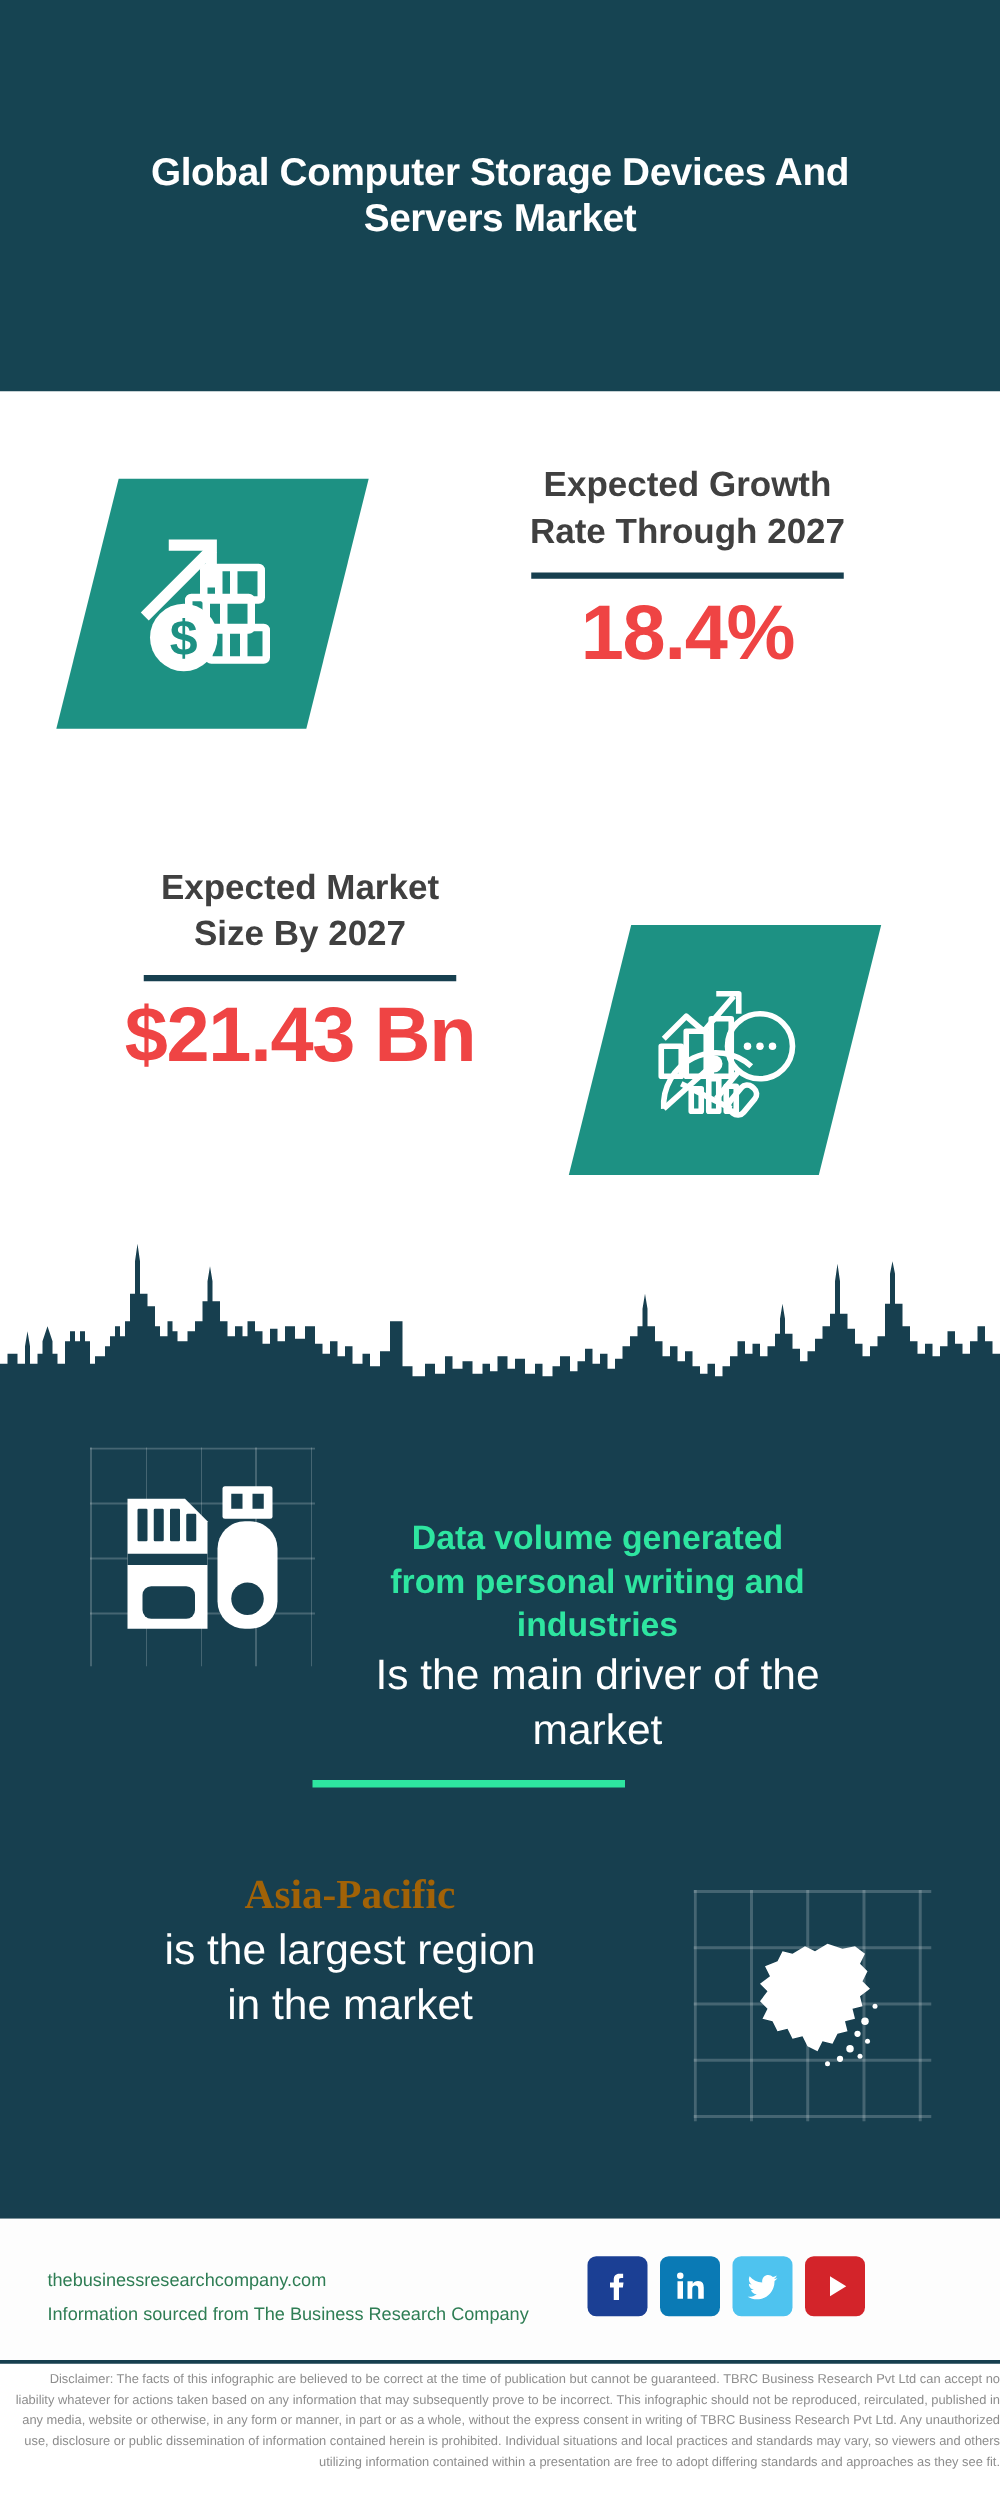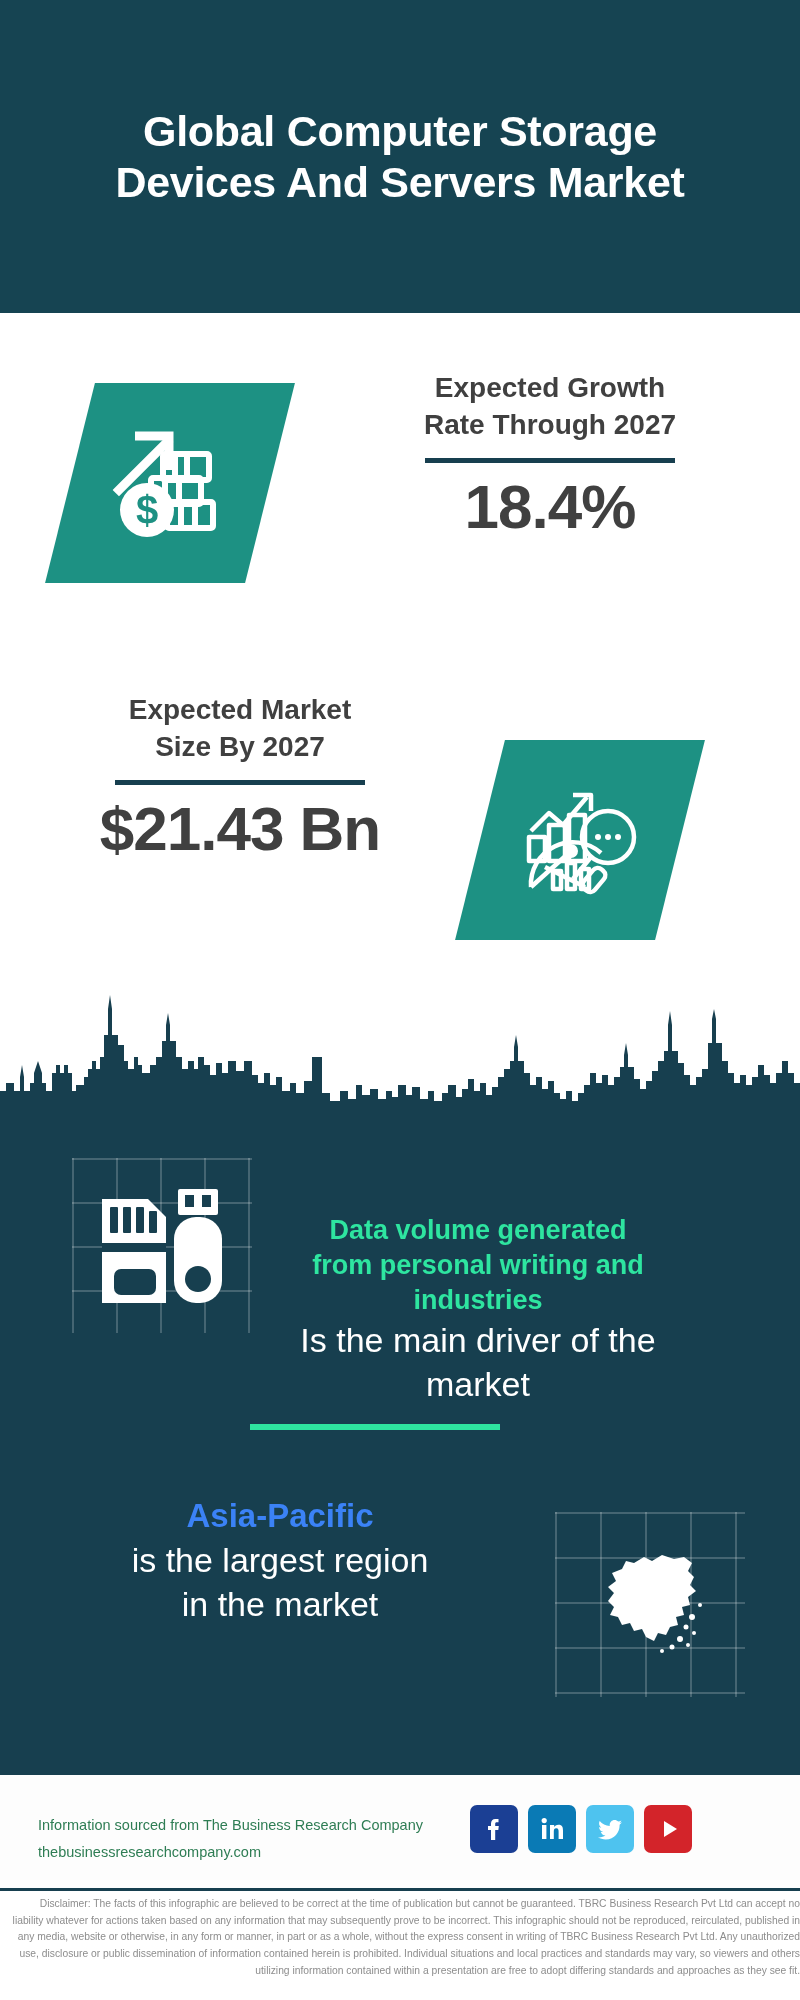--- a/index.html
+++ b/index.html
@@ -11,21 +11,21 @@
   }
   .page { position: relative; width: 800px; height: 2000px; background:#fff; }
 
   
   .header {
     position:absolute; left:0; top:0; width:800px; height:313px;
     background:#164452;
     display:flex; align-items:center; justify-content:center;
   }
   .header h1 {
-    color:#ffffff; font-size:43px; font-weight:bold; line-height:1.18;
+    color:#ffffff; font-size:31px; font-weight:bold; line-height:1.18;
     text-align:center; letter-spacing:-0.3px; width:600px;
   }
   .para-icon {
     position:absolute; width:200px; height:200px;
     background:#1d9183;
     transform: skewX(-14deg);
     display:flex; align-items:center; justify-content:center;
   }
   .para-icon > svg { transform: skewX(14deg); }
 
@@ -34,21 +34,21 @@
   .stat1-text {
     position:absolute; left:350px; top:370px; width:400px; text-align:center;
   }
   .stat-title {
     color:#404040; font-size:28px; font-weight:bold; line-height:1.32;
   }
   .rule-dark {
     width:250px; height:5px; background:#173f4f; margin:14px auto 10px auto;
   }
   .stat-value {
-    color:#404040; font-size:62px; font-weight:bold; line-height:1.1;
+    color:#ef4444; font-size:62px; font-weight:bold; line-height:1.1;
     letter-spacing:-1px;
   }
 
   
   .stat2-text {
     position:absolute; left:45px; top:692px; width:390px; text-align:center;
   }
   .stat2-icon { left:480px; top:740px; }
 
   
@@ -91,21 +91,21 @@
 
   .rule-green {
     position:absolute; left:250px; top:1424px; width:250px; height:6px;
     background:#2ee5a0;
   }
 
   .region-text {
     position:absolute; left:60px; top:1495px; width:440px; text-align:center;
   }
   .region-head {
-    color:#3b82f6; font-size:33px; font-weight:bold; line-height:1.3;
+    color:#a16207; font-size:33px; font-weight:bold; line-height:1.3;font-family:Liberation Serif, serif;
   }
 
   
   .footer {
     position:absolute; left:0; top:1775px; width:800px; height:115px;
     background:#fdfdfd;
   }
   .source-text {
     position:absolute; left:38px; top:1812px; width:460px;
     color:#2e7d54; font-size:14.5px; line-height:1.85;
@@ -326,22 +326,22 @@
         <circle cx="72" cy="102" r="2.5"></circle>
         <circle cx="62" cy="106" r="2"></circle>
         <circle cx="100" cy="60" r="2"></circle>
       </g>
     </svg>
   </div>
 
   <div class="footer"></div>
 
   <div class="source-text">
+    <div>thebusinessresearchcompany.com</div>
     <div>Information sourced from The Business Research Company</div>
-    <div>thebusinessresearchcompany.com</div>
   </div>
 
   <div class="socials">
     <div class="sbtn fb">
       <svg width="30" height="30" viewBox="0 0 30 30">
         <path fill="#ffffff" d="M19.5,5h-3.2c-2.6,0-4.3,1.8-4.3,4.5V12H9v4h3v10h4.2V16h3.1l0.5-4h-3.6V9.9
           c0-1,0.3-1.6,1.7-1.6h1.6V5z"></path>
       </svg>
     </div>
     <div class="sbtn li">

